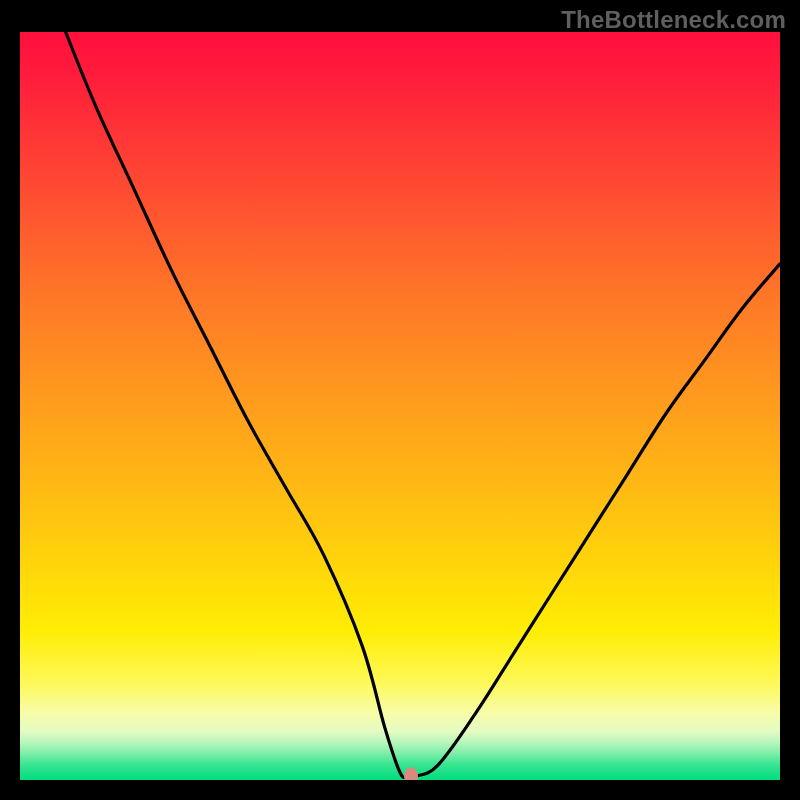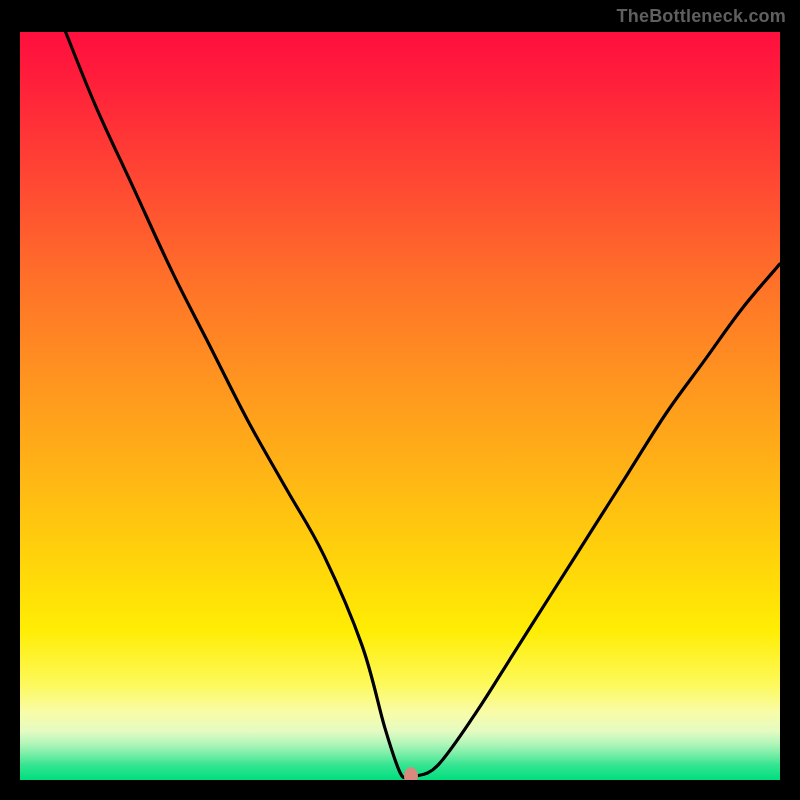--- a/index.html
+++ b/index.html
@@ -15,21 +15,21 @@
     position: relative;
     width: 800px;
     height: 800px;
     background: #000;
   }
   .watermark {
     position: absolute;
     top: 6px;
     right: 14px;
     color: #5f5f5f;
-    font-size: 18px;
+    font-size: 24px;
     font-weight: 600;
     letter-spacing: 0.2px;
     user-select: none;
   }
   .plot {
     position: absolute;
     left: 20px;
     top: 32px;
     width: 760px;
     height: 748px;

